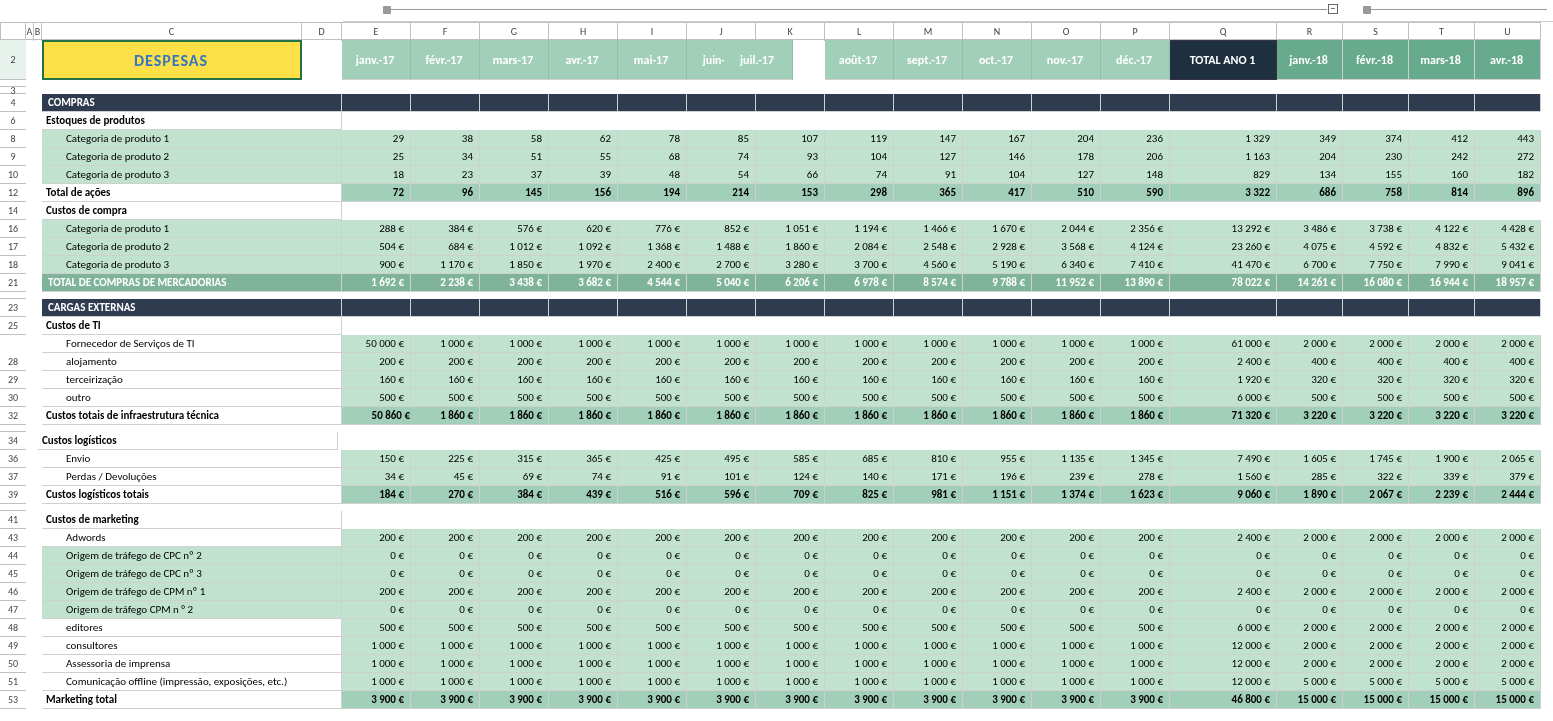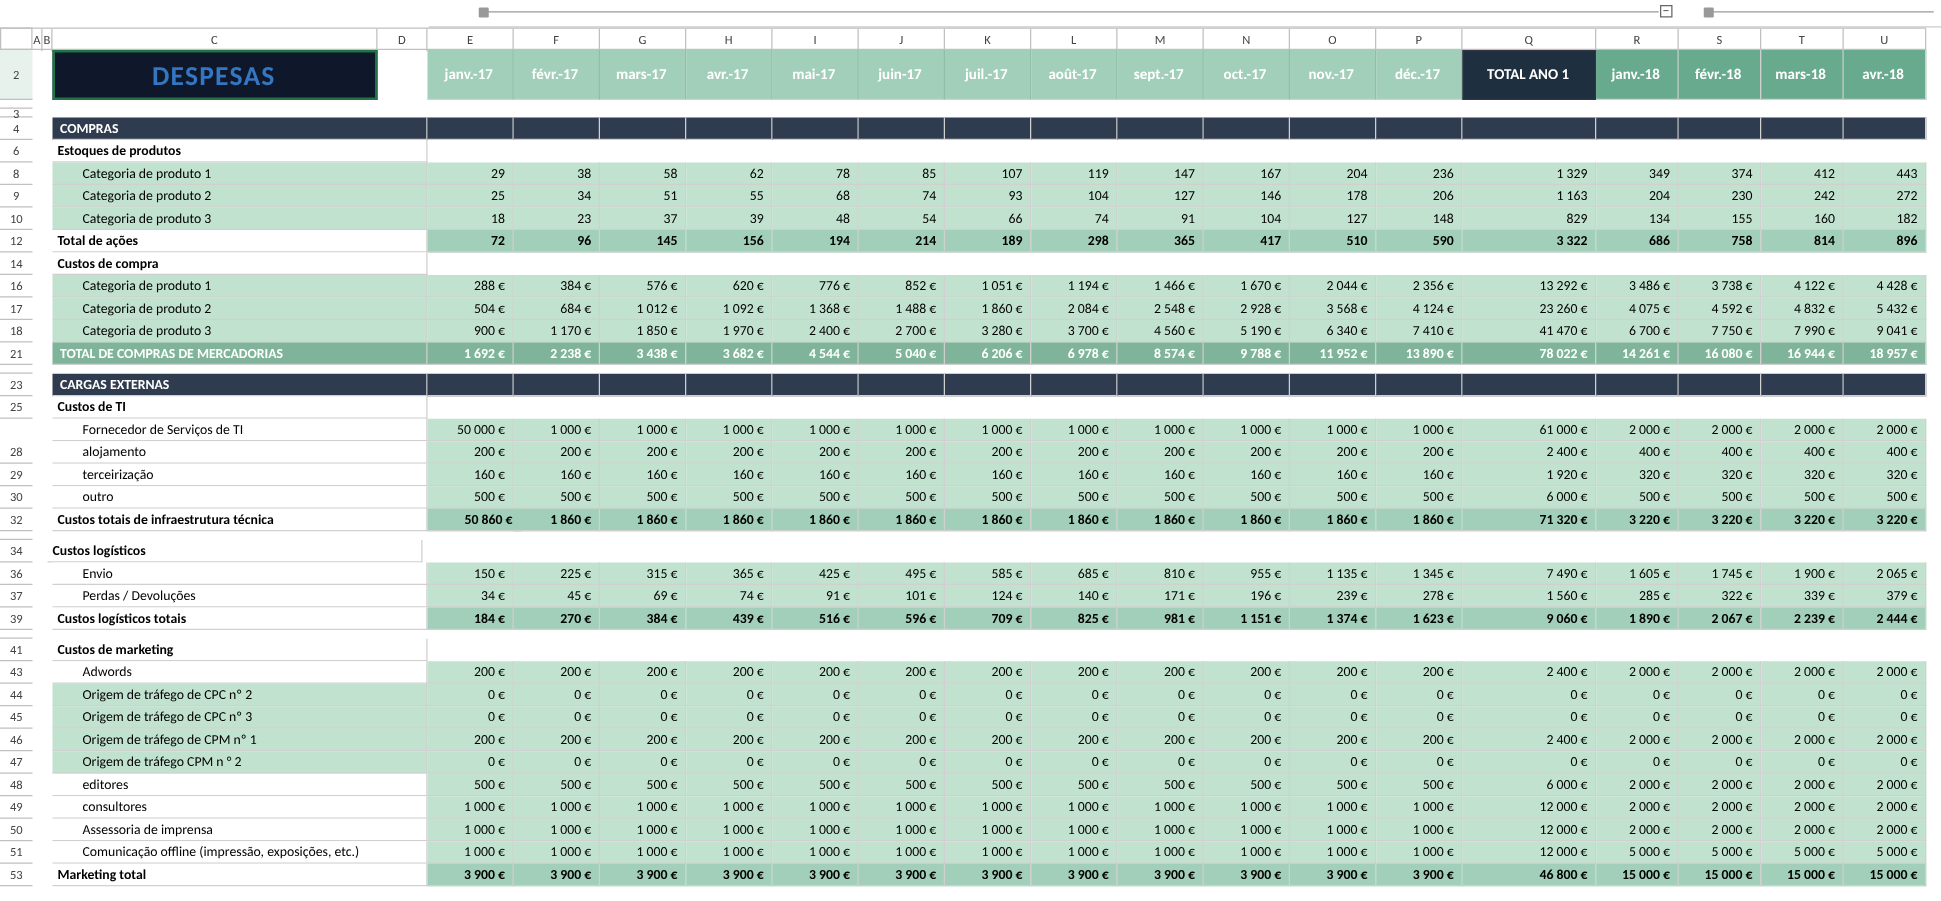--- a/index.html
+++ b/index.html
@@ -12,21 +12,21 @@
   .rh.sel { background:#e8f2ec; }
   .ch { position:absolute; top:0; height:18px; border-right:1px solid #c0c0c0; text-align:center; color:#444; font-size:10px; line-height:18px; }
 
   .grid { position:absolute; top:40px; left:26px; }
   .row { position:relative; height:18px; }
   .row.sep { height: 7px; }
   .cell { position:absolute; top:0; height:100%; display:flex; align-items:center; border-right:1px solid #d0d0d0; border-bottom:1px solid #d0d0d0; padding:0 6px 0 4px; white-space:nowrap; overflow:hidden; }
   .cell.num { justify-content:flex-end; }
   .cell.txt { justify-content:flex-start; }
 
-  .title { background:#0f172a; color:#3576c0; font-weight:bold; font-size:22px; justify-content:center; letter-spacing:1px; border:1px solid #bcc; }
+  .title { background:#fde047; color:#3576c0; font-weight:bold; font-size:16px; justify-content:center; letter-spacing:1px; border:1px solid #bcc; }
   .hdr-month { background:#a2cfb9; color:#fff; font-weight:bold; font-size:12px; justify-content:center; border-right:1px solid #8fbfa8; }
   .hdr-total { background:#1e303f; color:#fff; font-weight:bold; font-size:12px; justify-content:center; border:1px solid #334; }
   .hdr-month2 { background:#68aa8d; color:#fff; font-weight:bold; font-size:12px; justify-content:center; }
 
   .section { background:#2f3b4e; color:#fff; font-weight:bold; padding-left:6px; }
   .subhead { background:#fff; font-weight:bold; }
   .label { background:#fff; padding-left:24px; }
   .label.hl { background:#c2e2d0; }
   .val { background:#c2e2d0; }
   .val-total { background:#a2cfb9; font-weight:bold; }
@@ -125,21 +125,21 @@
 
   <div class="grid" id="grid">
       <div class="row" style="height: 40px;">
         <div class="cell title active-cell" style="left: 16px; width: 260px;">DESPESAS</div>
         <div class="cell hdr-month" style="left: 316px; width: 69px;">janv.-17</div>
         <div class="cell hdr-month" style="left: 385px; width: 69px;">févr.-17</div>
         <div class="cell hdr-month" style="left: 454px; width: 69px;">mars-17</div>
         <div class="cell hdr-month" style="left: 523px; width: 69px;">avr.-17</div>
         <div class="cell hdr-month" style="left: 592px; width: 69px;">mai-17</div>
         <div class="cell hdr-month" style="left: 661px; width: 69px;">juin-17</div>
-        <div class="cell hdr-month" style="left: 730px; width: 69px; text-align: right;">juil.-17</div>
+        <div class="cell hdr-month" style="left: 698px; width: 69px; text-align: right;">juil.-17</div>
         <div class="cell hdr-month" style="left: 799px; width: 69px;">août-17</div>
         <div class="cell hdr-month" style="left: 868px; width: 69px;">sept.-17</div>
         <div class="cell hdr-month" style="left: 937px; width: 69px;">oct.-17</div>
         <div class="cell hdr-month" style="left: 1006px; width: 69px;">nov.-17</div>
         <div class="cell hdr-month" style="left: 1075px; width: 69px;">déc.-17</div>
         <div class="cell hdr-total" style="left: 1144px; width: 107px;">TOTAL ANO 1</div>
         <div class="cell hdr-month2" style="left: 1251px; width: 66px;">janv.-18</div>
         <div class="cell hdr-month2" style="left: 1317px; width: 66px;">févr.-18</div>
         <div class="cell hdr-month2" style="left: 1383px; width: 66px;">mars-18</div>
         <div class="cell hdr-month2" style="left: 1449px; width: 66px;">avr.-18</div>
@@ -230,21 +230,21 @@
         <div class="cell num val" style="left: 1449px; width: 66px;">182</div>
       </div>
       <div class="row" style="height: 18px;">
         <div class="cell txt subhead bold" style="left: 16px; width: 300px;">Total de ações</div>
         <div class="cell num val-total bold" style="left: 316px; width: 69px;">72</div>
         <div class="cell num val-total bold" style="left: 385px; width: 69px;">96</div>
         <div class="cell num val-total bold" style="left: 454px; width: 69px;">145</div>
         <div class="cell num val-total bold" style="left: 523px; width: 69px;">156</div>
         <div class="cell num val-total bold" style="left: 592px; width: 69px;">194</div>
         <div class="cell num val-total bold" style="left: 661px; width: 69px;">214</div>
-        <div class="cell num val-total bold" style="left: 730px; width: 69px;">189</div>
+        <div class="cell num val-total bold" style="left: 730px; width: 69px;">153</div>
         <div class="cell num val-total bold" style="left: 799px; width: 69px;">298</div>
         <div class="cell num val-total bold" style="left: 868px; width: 69px;">365</div>
         <div class="cell num val-total bold" style="left: 937px; width: 69px;">417</div>
         <div class="cell num val-total bold" style="left: 1006px; width: 69px;">510</div>
         <div class="cell num val-total bold" style="left: 1075px; width: 69px;">590</div>
         <div class="cell num val-total bold" style="left: 1144px; width: 107px;">3 322</div>
         <div class="cell num val-total bold" style="left: 1251px; width: 66px;">686</div>
         <div class="cell num val-total bold" style="left: 1317px; width: 66px;">758</div>
         <div class="cell num val-total bold" style="left: 1383px; width: 66px;">814</div>
         <div class="cell num val-total bold" style="left: 1449px; width: 66px;">896</div>

